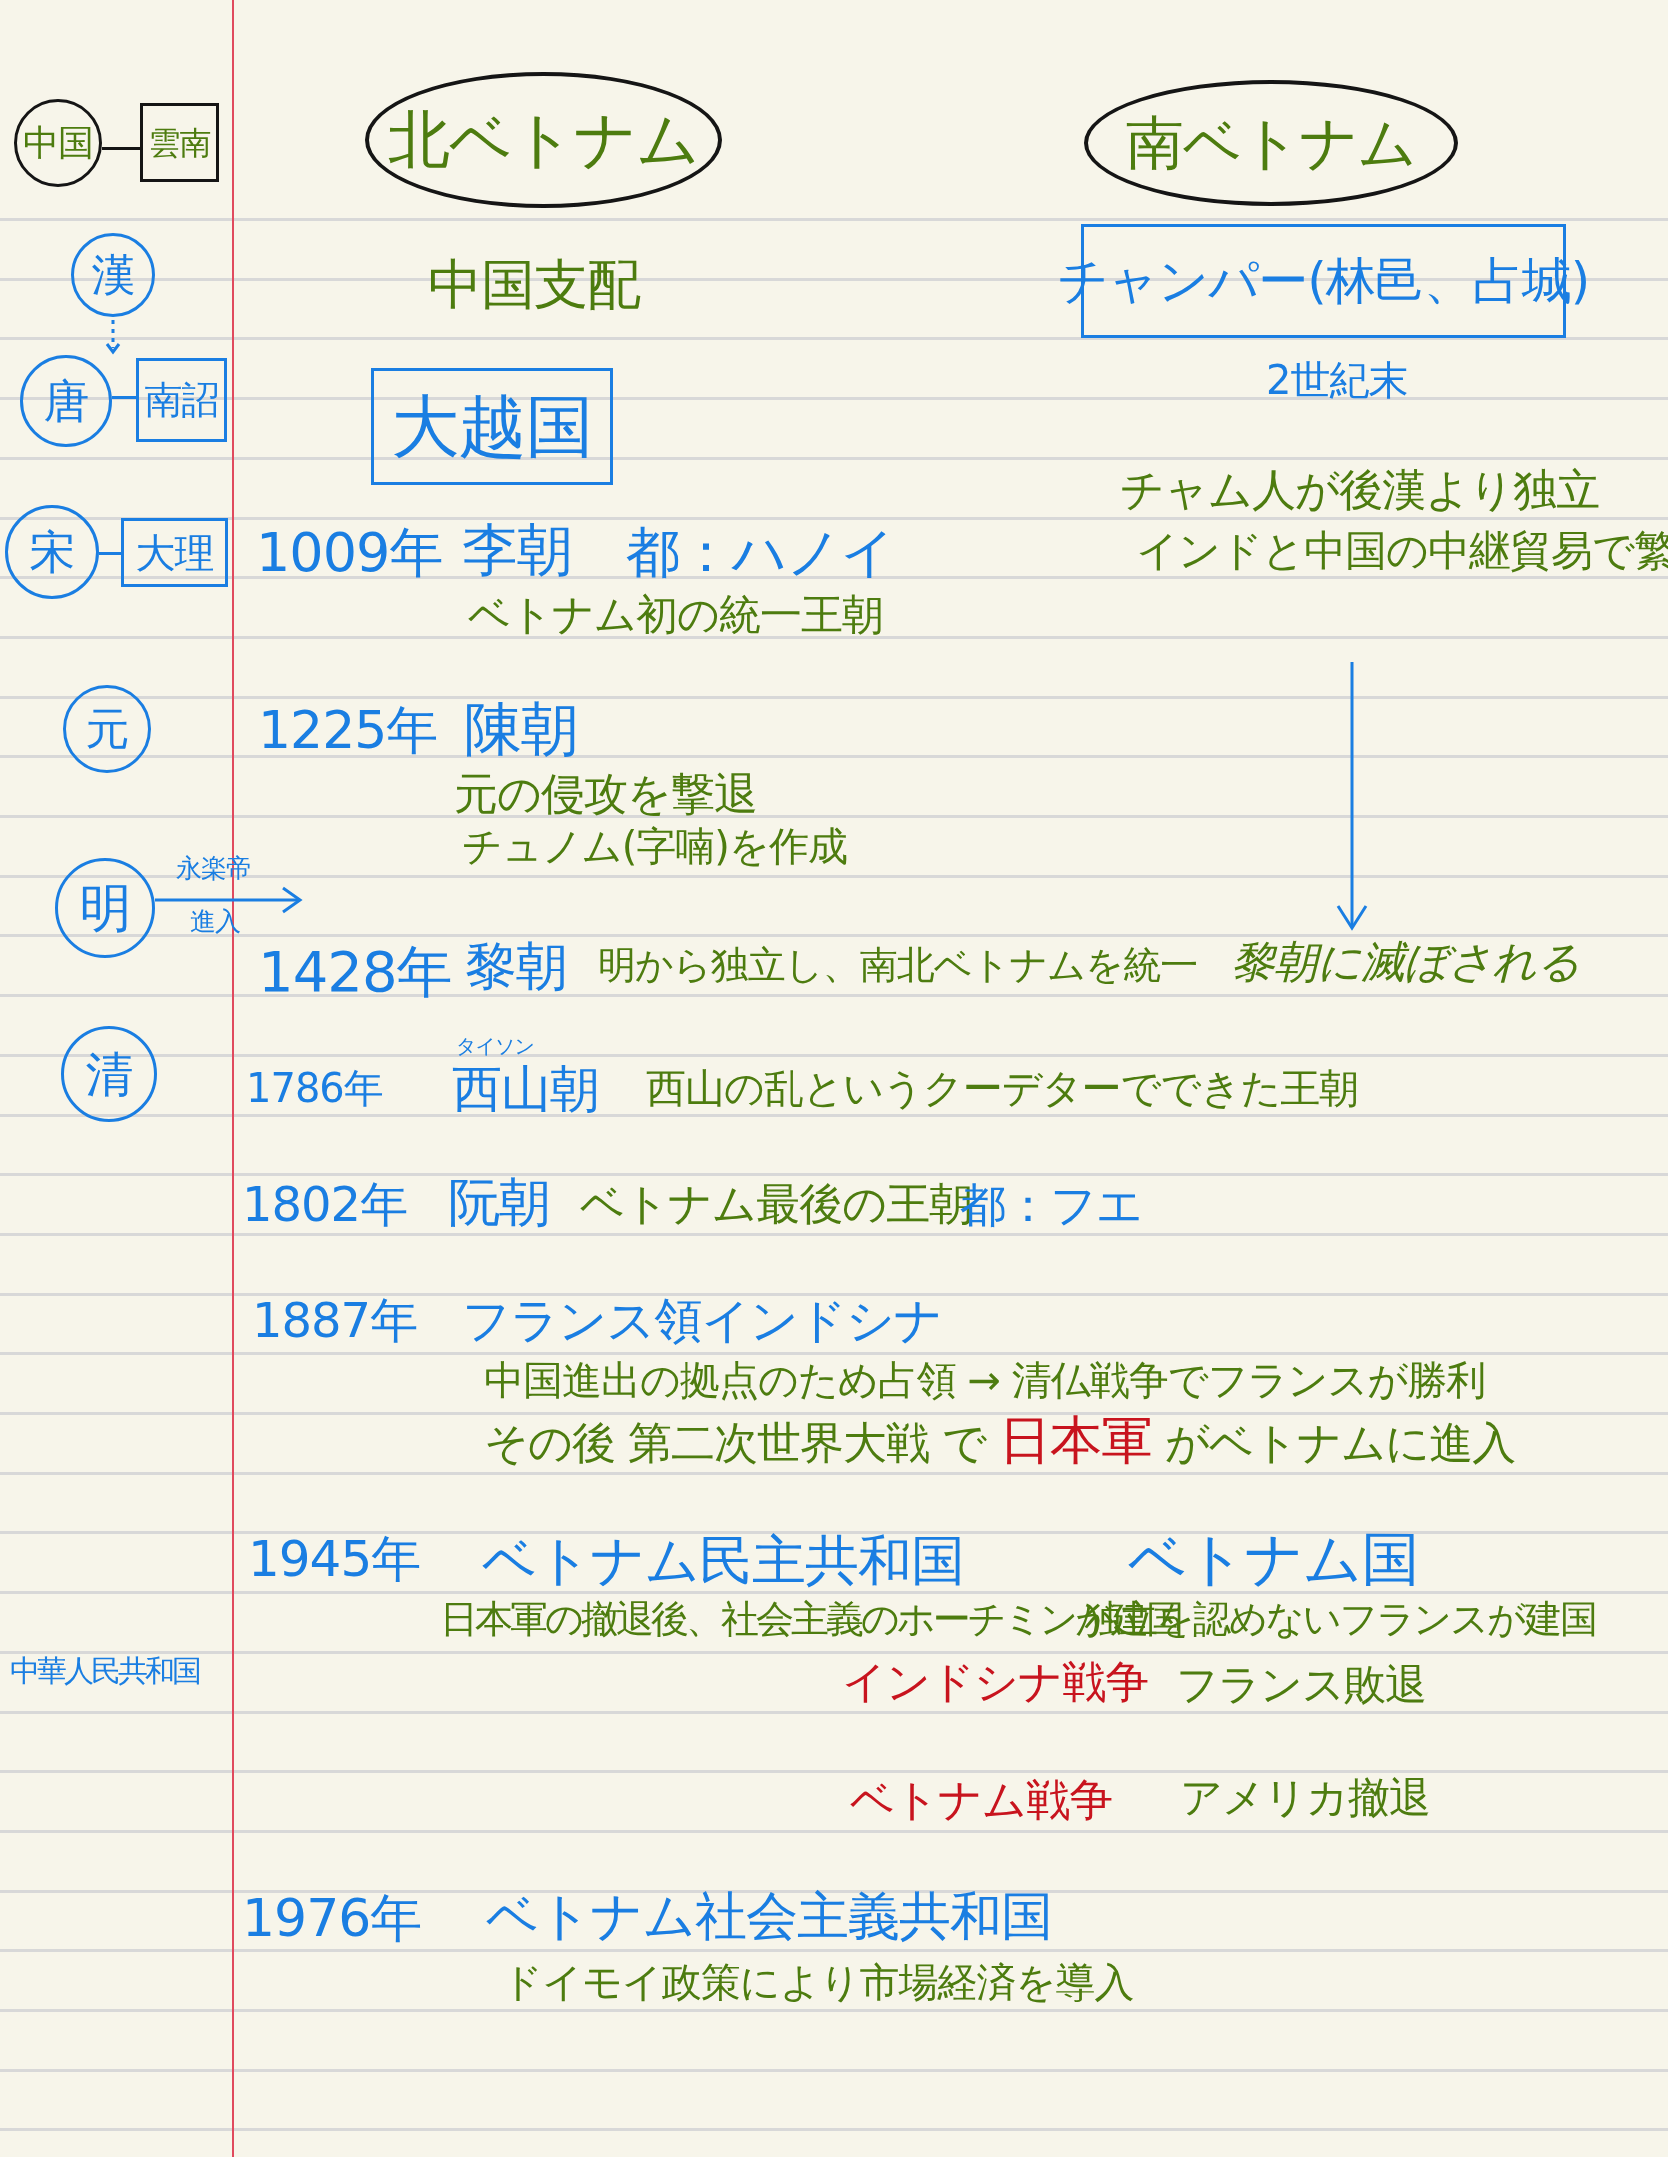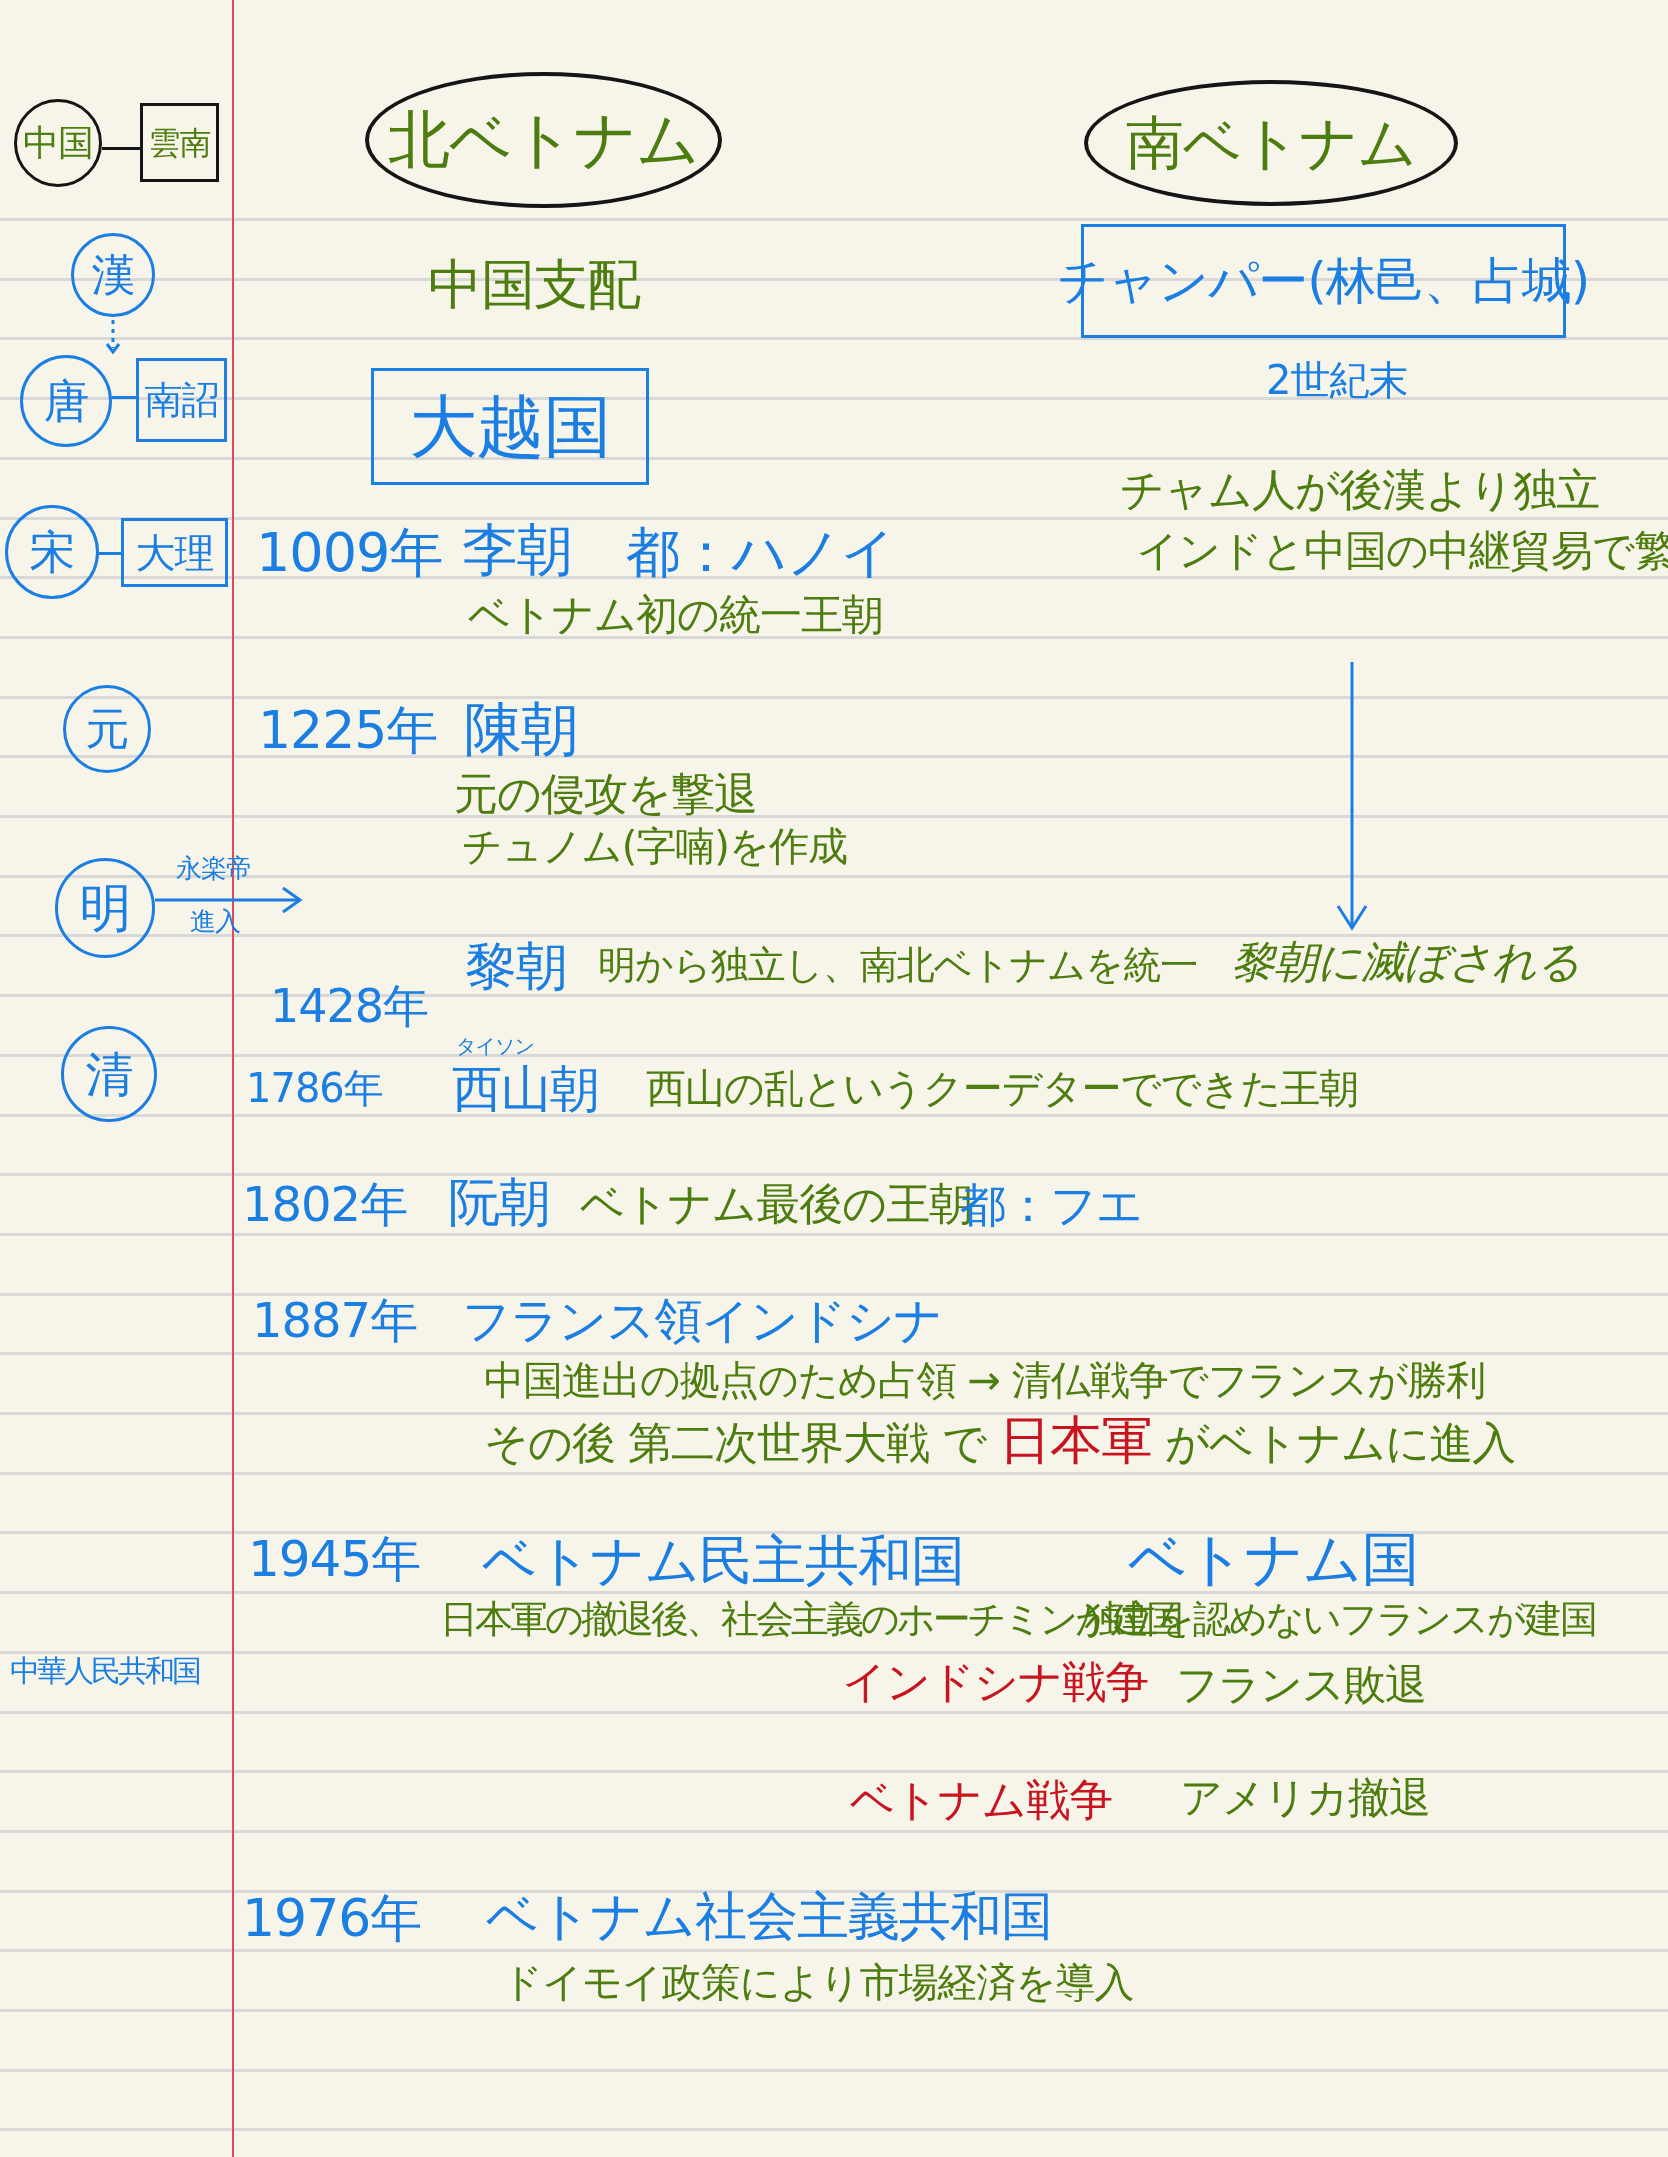--- a/index.html
+++ b/index.html
@@ -115,21 +115,21 @@
 </svg>
 <span class="t blue" style="left:190px;top:908px;font-size:26px;">進入</span>
 
 <div class="circle blue" style="left:61px;top:1026px;width:96px;height:96px;border-color:#1a7ee2;">
   <span class="t blue" style="position:static;font-size:48px;">清</span>
 </div>
 
 <span class="t blue" style="left:10px;top:1656px;font-size:30px;letter-spacing:-3px;">中華人民共和国</span>
 
 <span class="t black" style="left:428px;top:258px;font-size:54px;">中国支配</span>
-<div class="box" style="left:371px;top:368px;width:278px;height:117px;border-color:#1a7ee2;">
+<div class="box" style="left:371px;top:368px;width:242px;height:117px;border-color:#1a7ee2;">
   <span class="t blue" style="position:static;font-size:68px;">大越国</span>
 </div>
 
 <div class="box" style="left:1081px;top:224px;width:485px;height:114px;border-color:#1a7ee2;">
   <span class="t blue" style="position:static;font-size:50px;">チャンパー(林邑、占城)</span>
 </div>
 <span class="t blue" style="left:1266px;top:360px;font-size:40px;">2世紀末</span>
 <span class="t black" style="left:1120px;top:468px;font-size:44px;">チャム人が後漢より独立</span>
 <span class="t black" style="left:1136px;top:530px;font-size:42px;">インドと中国の中継貿易で繁栄</span>
 <svg style="left:1336px;top:660px;" width="32" height="272">
@@ -141,21 +141,21 @@
 <span class="t blue" style="left:256px;top:526px;font-size:54px;">1009年</span>
 <span class="t blue" style="left:462px;top:522px;font-size:56px;">李朝</span>
 <span class="t blue" style="left:626px;top:526px;font-size:54px;">都：ハノイ</span>
 <span class="t black" style="left:468px;top:594px;font-size:42px;">ベトナム初の統一王朝</span>
 
 <span class="t blue" style="left:258px;top:704px;font-size:52px;">1225年</span>
 <span class="t blue" style="left:464px;top:700px;font-size:58px;">陳朝</span>
 <span class="t black" style="left:454px;top:772px;font-size:44px;">元の侵攻を撃退</span>
 <span class="t black" style="left:462px;top:826px;font-size:40px;">チュノム(字喃)を作成</span>
 
-<span class="t blue" style="left:270px;top:944px;font-size:46px;margin-top:39px;">1428年</span>
+<span class="t blue" style="left:258px;top:944px;font-size:56px;">1428年</span>
 <span class="t blue" style="left:465px;top:940px;font-size:52px;">黎朝</span>
 <span class="t black" style="left:598px;top:946px;font-size:38px;">明から独立し、南北ベトナムを統一</span>
 
 <span class="t blue" style="left:456px;top:1036px;font-size:20px;">タイソン</span>
 <span class="t blue" style="left:246px;top:1068px;font-size:40px;">1786年</span>
 <span class="t blue" style="left:452px;top:1064px;font-size:50px;">西山朝</span>
 <span class="t black" style="left:646px;top:1068px;font-size:40px;">西山の乱というクーデターでできた王朝</span>
 
 <span class="t blue" style="left:242px;top:1180px;font-size:48px;">1802年</span>
 <span class="t blue" style="left:448px;top:1176px;font-size:52px;">阮朝</span>

